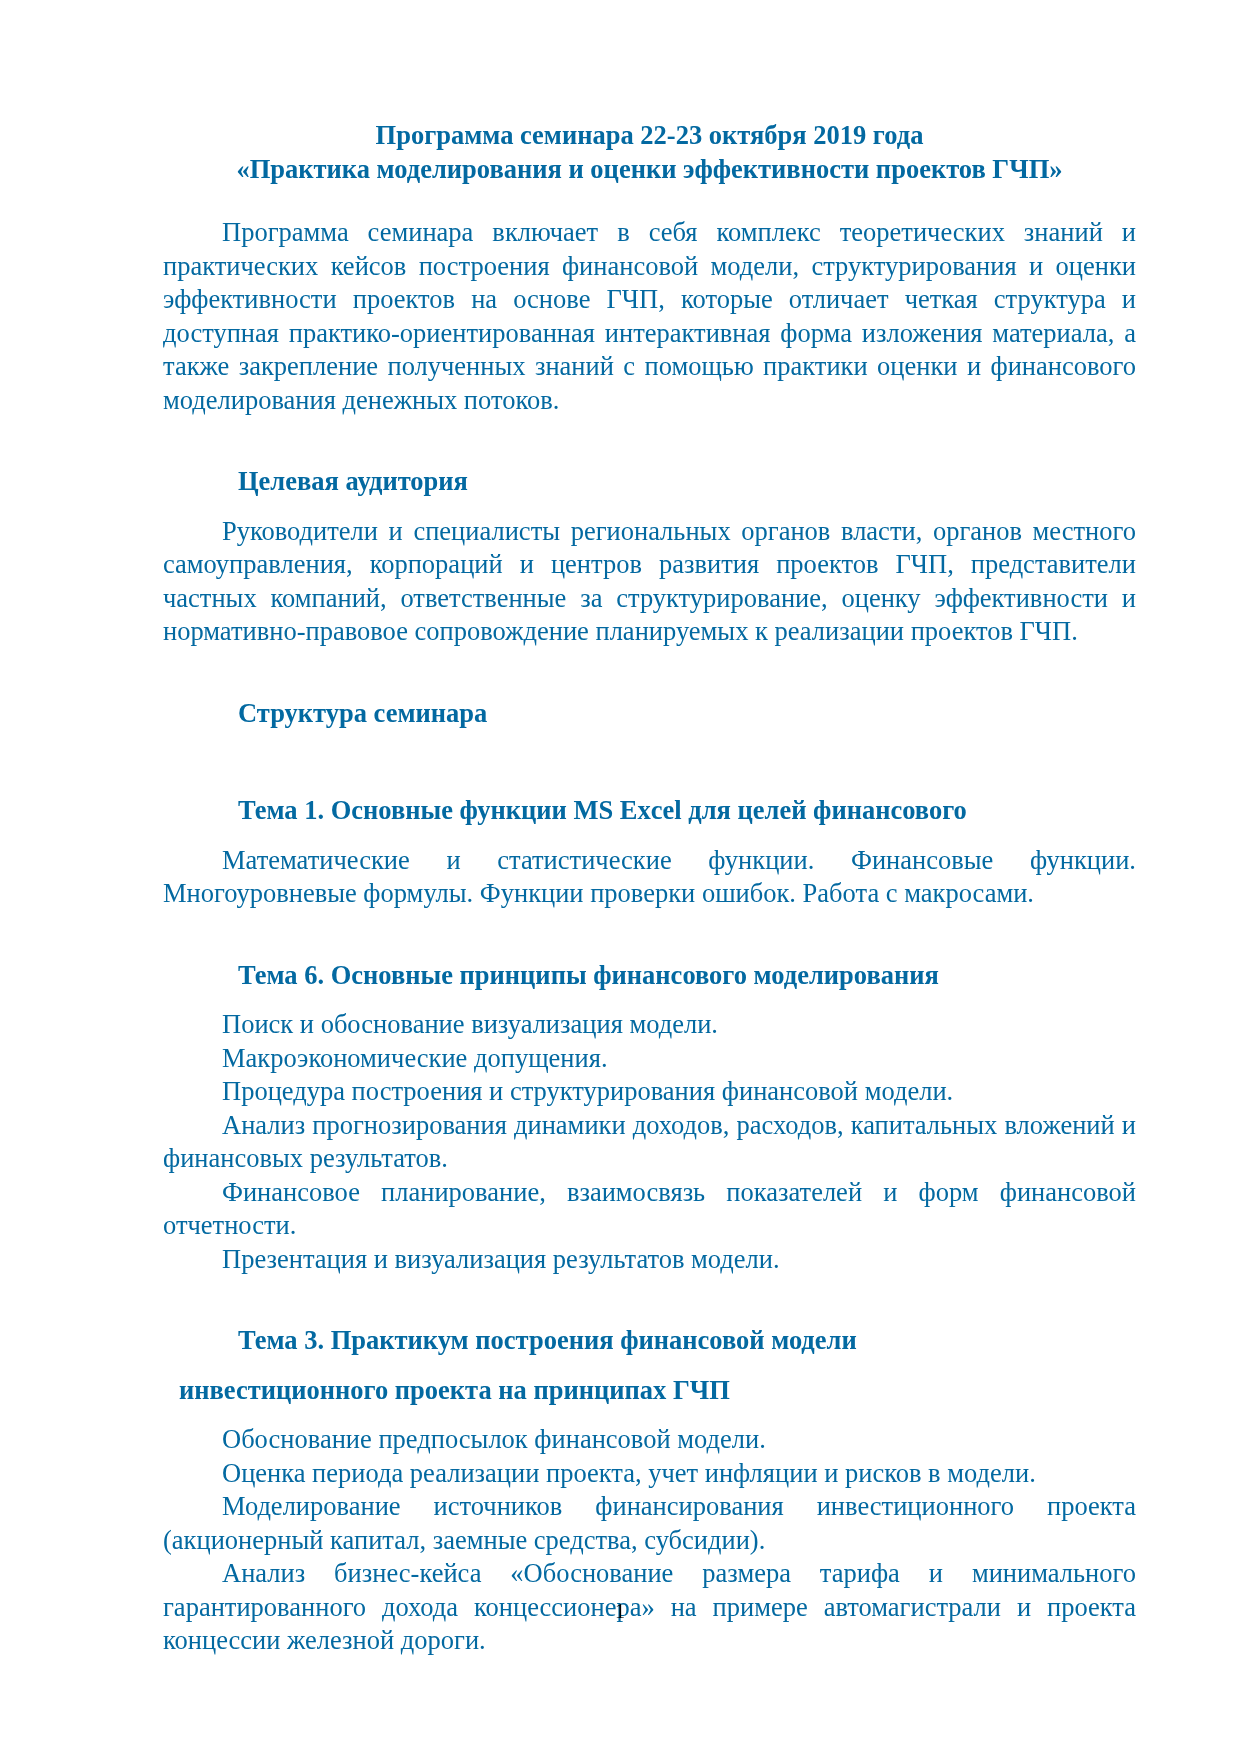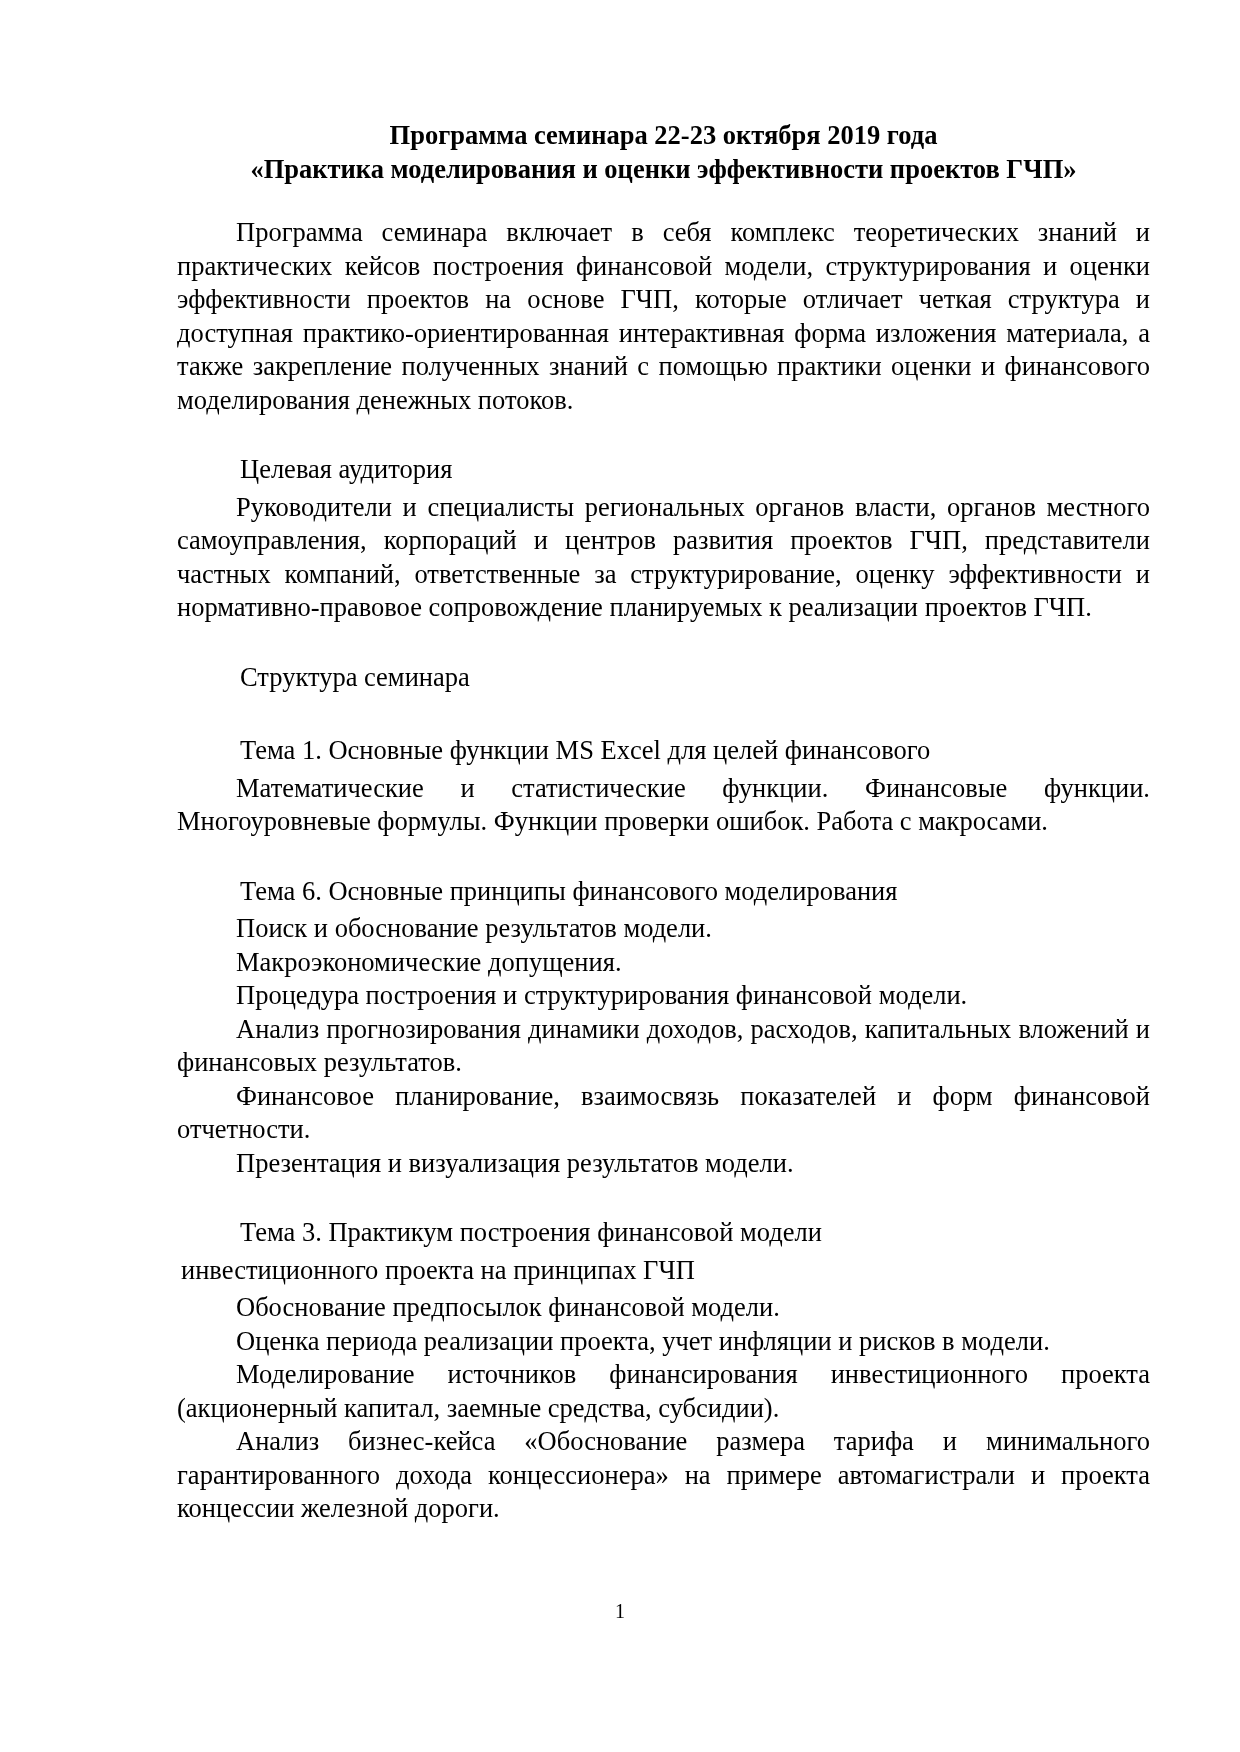--- a/index.html
+++ b/index.html
@@ -1,25 +1,25 @@
 <!DOCTYPE html>
 <html><head>
   <meta charset="utf-8">
   <style>
     html, body { margin: 0; padding: 0; background: #ffffff; }
     body { width: 1240px; height: 1752px; position: relative; overflow: hidden; }
     .page {
-      position: absolute; left: 177px; top: 118px; width: 973px;
+      position: absolute; left: 163px; top: 118px; width: 973px;
       font-family: "Liberation Serif", "DejaVu Serif", serif;
-      color: #000000; font-size: 26.5px; line-height: 33.5px;
+      color: #0369a1; font-size: 26.5px; line-height: 33.5px;
     }
     .title { text-align: center; font-weight: bold; font-size: 26.5px; line-height: 34px; }
     .p { text-align: justify; text-indent: 59px; margin: 0; }
     .p.last { text-align-last: left; }
-    .h { font-weight: normal; margin: 4px; text-indent: 59px; }
+    .h { font-weight: bold; margin: 16px; text-indent: 59px; }
     .gap1 { height: 32px; }
     .pagenum {
       position: absolute; left: 0; width: 1240px; top: 1600px; text-align: center;
       font-family: "Liberation Serif", "DejaVu Serif", serif; font-size: 20px; color: #000;
     }
   </style>
 </head>
 <body>
 
 <div class="page">
@@ -44,21 +44,21 @@
   <div class="gap1"></div>
 
   <p class="h">
     <span>Тема 1. Основные функции MS Excel для целей финансового</span><br>
   </p>
   <p class="p last">Математические и статистические функции. Финансовые функции. Многоуровневые формулы. Функции проверки ошибок. Работа с макросами.</p>
 
   <div class="gap1"></div>
 
   <p class="h">Тема 6. Основные принципы финансового моделирования</p>
-  <p class="p last">Поиск и обоснование результатов модели.</p>
+  <p class="p last">Поиск и обоснование визуализация модели.</p>
   <p class="p last">Макроэкономические допущения.</p>
   <p class="p last">Процедура построения и структурирования финансовой модели.</p>
   <p class="p last">Анализ прогнозирования динамики доходов, расходов, капитальных вложений и финансовых результатов.</p>
   <p class="p last">Финансовое планирование, взаимосвязь показателей и форм финансовой отчетности.</p>
   <p class="p last">Презентация и визуализация результатов модели.</p>
 
   <div class="gap1"></div>
 
   <p class="h">Тема 3. Практикум построения финансовой модели</p>
   <p class="h" style="text-indent:0">инвестиционного проекта на принципах ГЧП</p>

